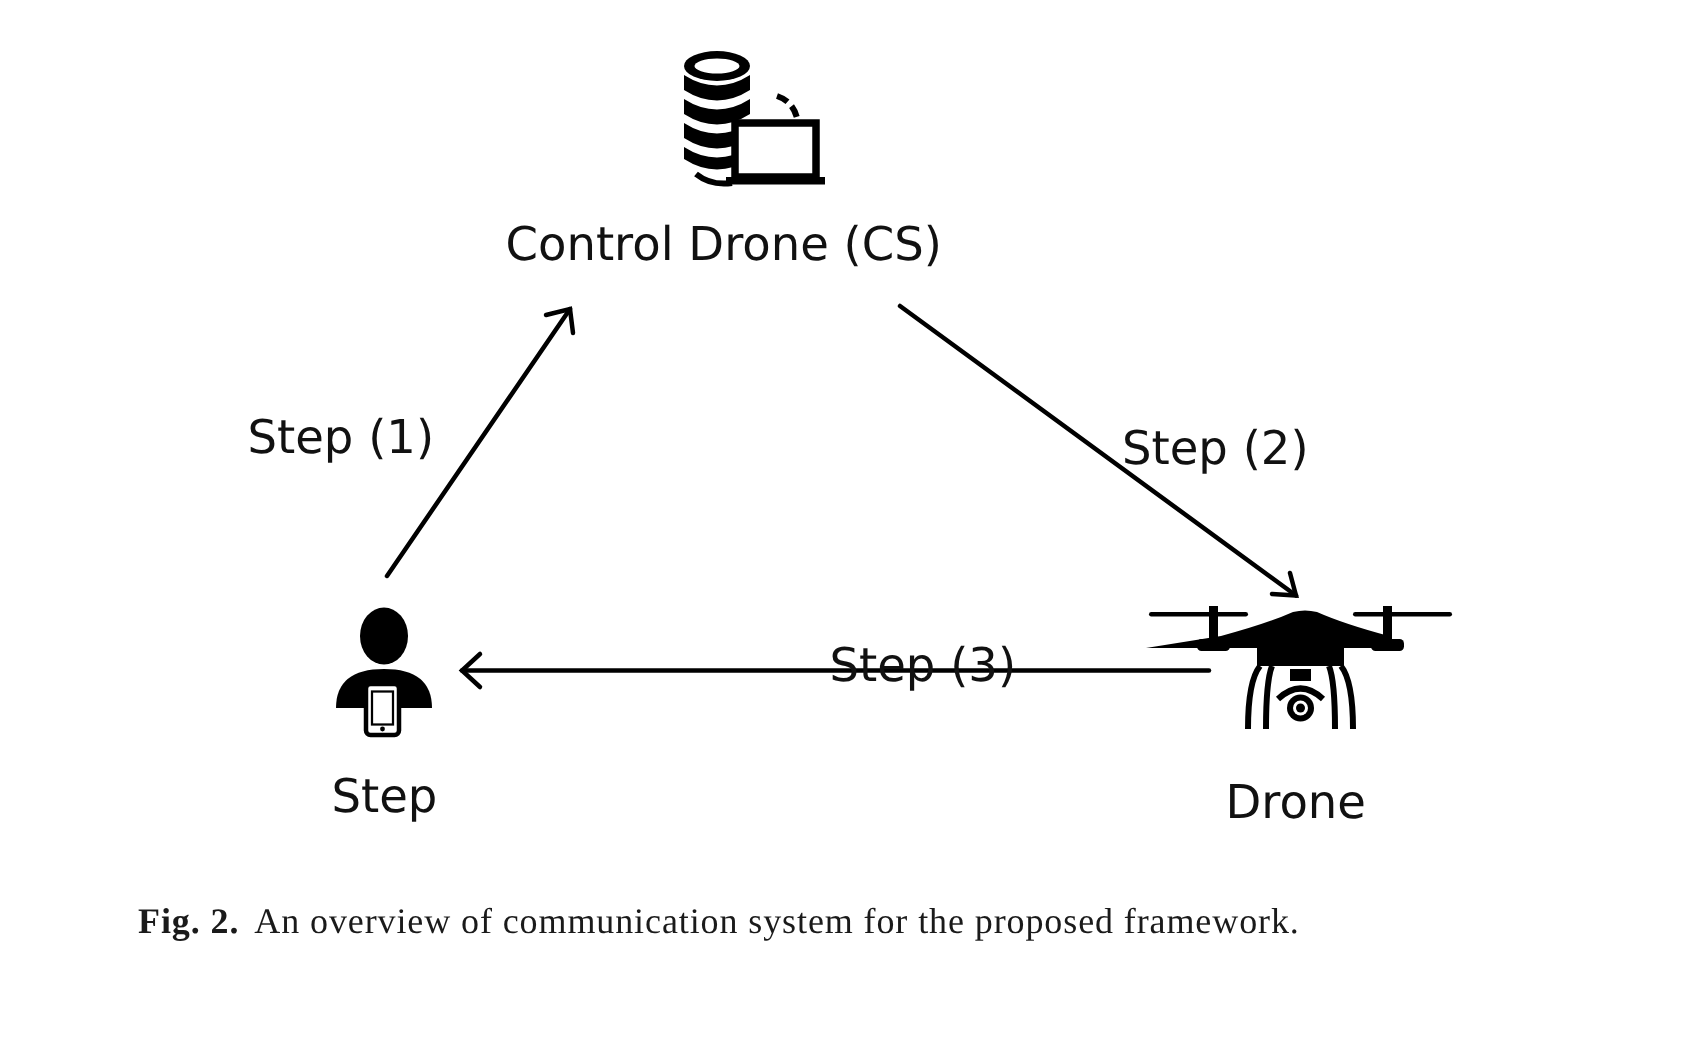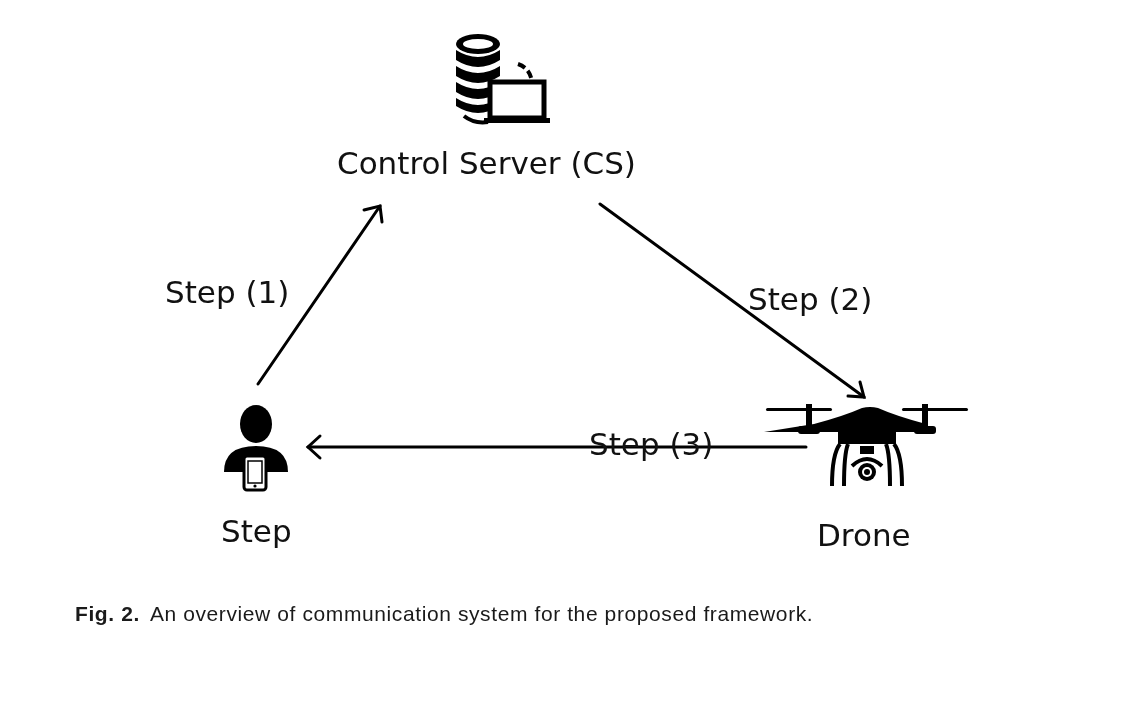--- a/index.html
+++ b/index.html
@@ -1,20 +1,20 @@
 <!DOCTYPE html>
 <html><head>
 <meta charset="utf-8">
 <style>
   html, body { margin: 0; padding: 0; background: #ffffff; }
   body { width: 1129px; height: 704px; position: relative; overflow: hidden; }
   .lbl { position: absolute; font-family: "DejaVu Sans", sans-serif; color: #111; white-space: nowrap; }
   .node-label { font-size: 31px; }
   .step-label { font-size: 31px; }
-  .caption { position: absolute; left: 75px; top: 602px; font-family: Liberation Sans, sans-serif; font-size: 21px; color: #1a1a1a; letter-spacing: 0.6px; white-space: nowrap; }
+  .caption { position: absolute; left: 92px; top: 602px; font-family: Liberation Serif, serif; font-size: 24px; color: #1a1a1a; letter-spacing: 0.6px; white-space: nowrap; }
   .caption b { font-weight: bold; margin-right: 10px; }
   svg.layer { position: absolute; left: 0; top: 0; }
   .icon { position: absolute; }
 </style>
 </head>
 <body>
 
 <svg class="layer" width="1129" height="704">
   <g stroke="#000" stroke-width="3" fill="none" stroke-linecap="round">
     <g>
@@ -72,23 +72,23 @@
     <path d="M84 44 q-4 10 -4 42"></path>
     <path d="M122 44 q4 10 4 42"></path>
   </g>
   <path d="M88 66 q15 -14 30 0" stroke="#000" stroke-width="4" fill="none"></path>
   <circle cx="103" cy="72" r="9" fill="#000"></circle>
   <circle cx="103" cy="72" r="5" fill="#fff"></circle>
   <circle cx="103" cy="72" r="3" fill="#000"></circle>
   <rect x="96" y="46" width="14" height="8" fill="#000"></rect>
 </svg>
 
-<div class="lbl node-label" style="left:337px;top:145px;">Control Server (CS)</div>
+<div class="lbl node-label" style="left:337px;top:145px;">Control Drone (CS)</div>
 <div class="lbl node-label" style="left:221px;top:513px;">Step</div>
 <div class="lbl node-label" style="left:817px;top:517px;">Drone</div>
 
 <div class="lbl step-label" style="left:165px;top:274px;">Step (1)</div>
 <div class="lbl step-label" style="left:748px;top:281px;">Step (2)</div>
-<div class="lbl step-label" style="left:553px;top:426px;margin-left:36px;">Step (3)</div>
+<div class="lbl step-label" style="left:553px;top:426px;">Step (3)</div>
 
 <div class="caption">
   <b>Fig. 2.</b><span>An overview of communication system for the proposed framework.</span>
 </div>
 
 </body></html>

